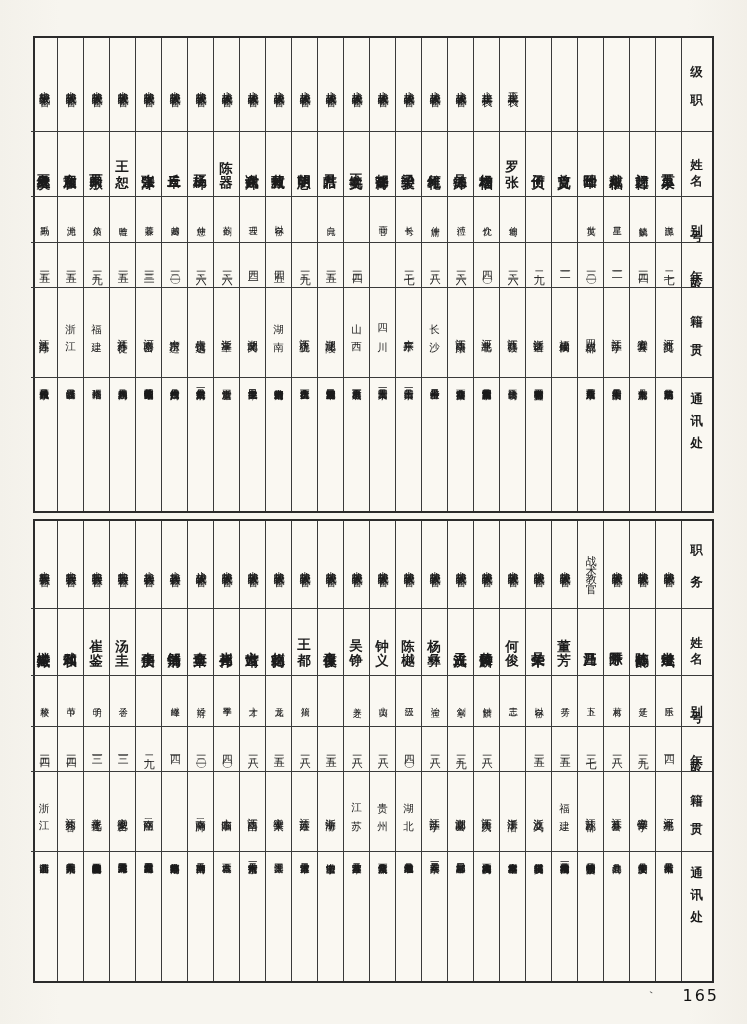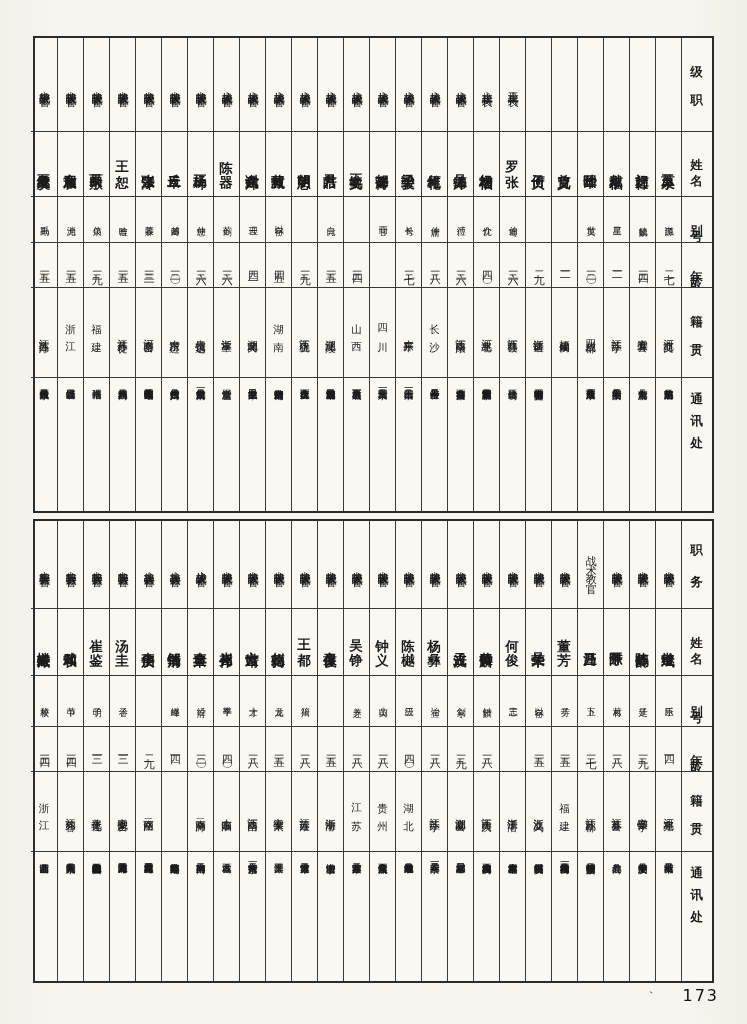--- a/index.html
+++ b/index.html
@@ -1117,13 +1117,13 @@
           <span class="vt sp-nat2">浙江</span>
         </div>
         <div class="cell c-address">
           <span class="vt">浙江萧山县临浦</span>
         </div>
       </div>
     </div>
 </div>
 
 <span class="scanmark">ˋ</span>
-<div class="pageno">173</div>
+<div class="pageno">165</div>
 
 </body></html>

